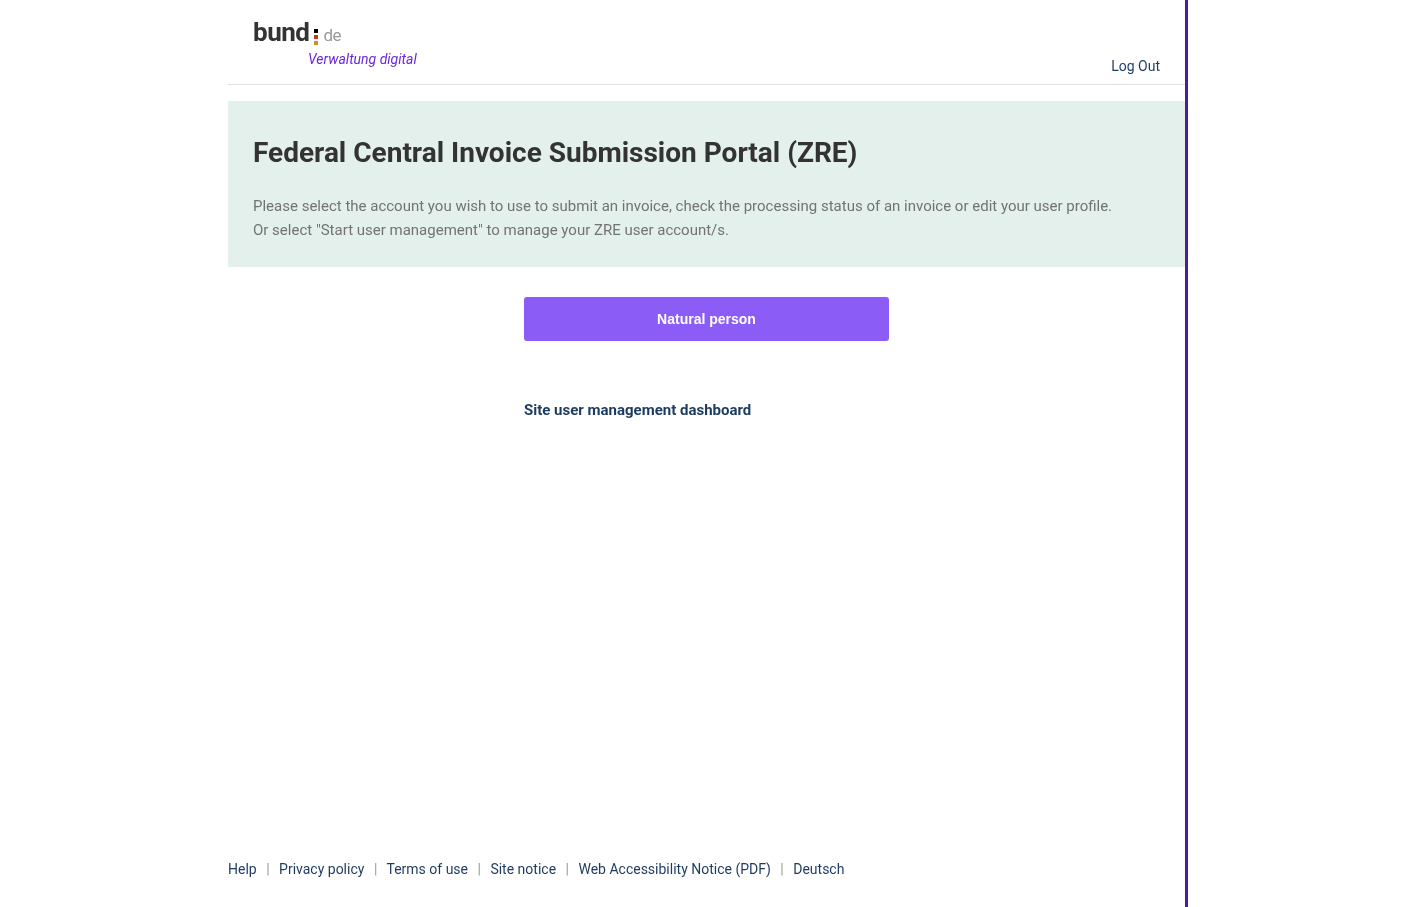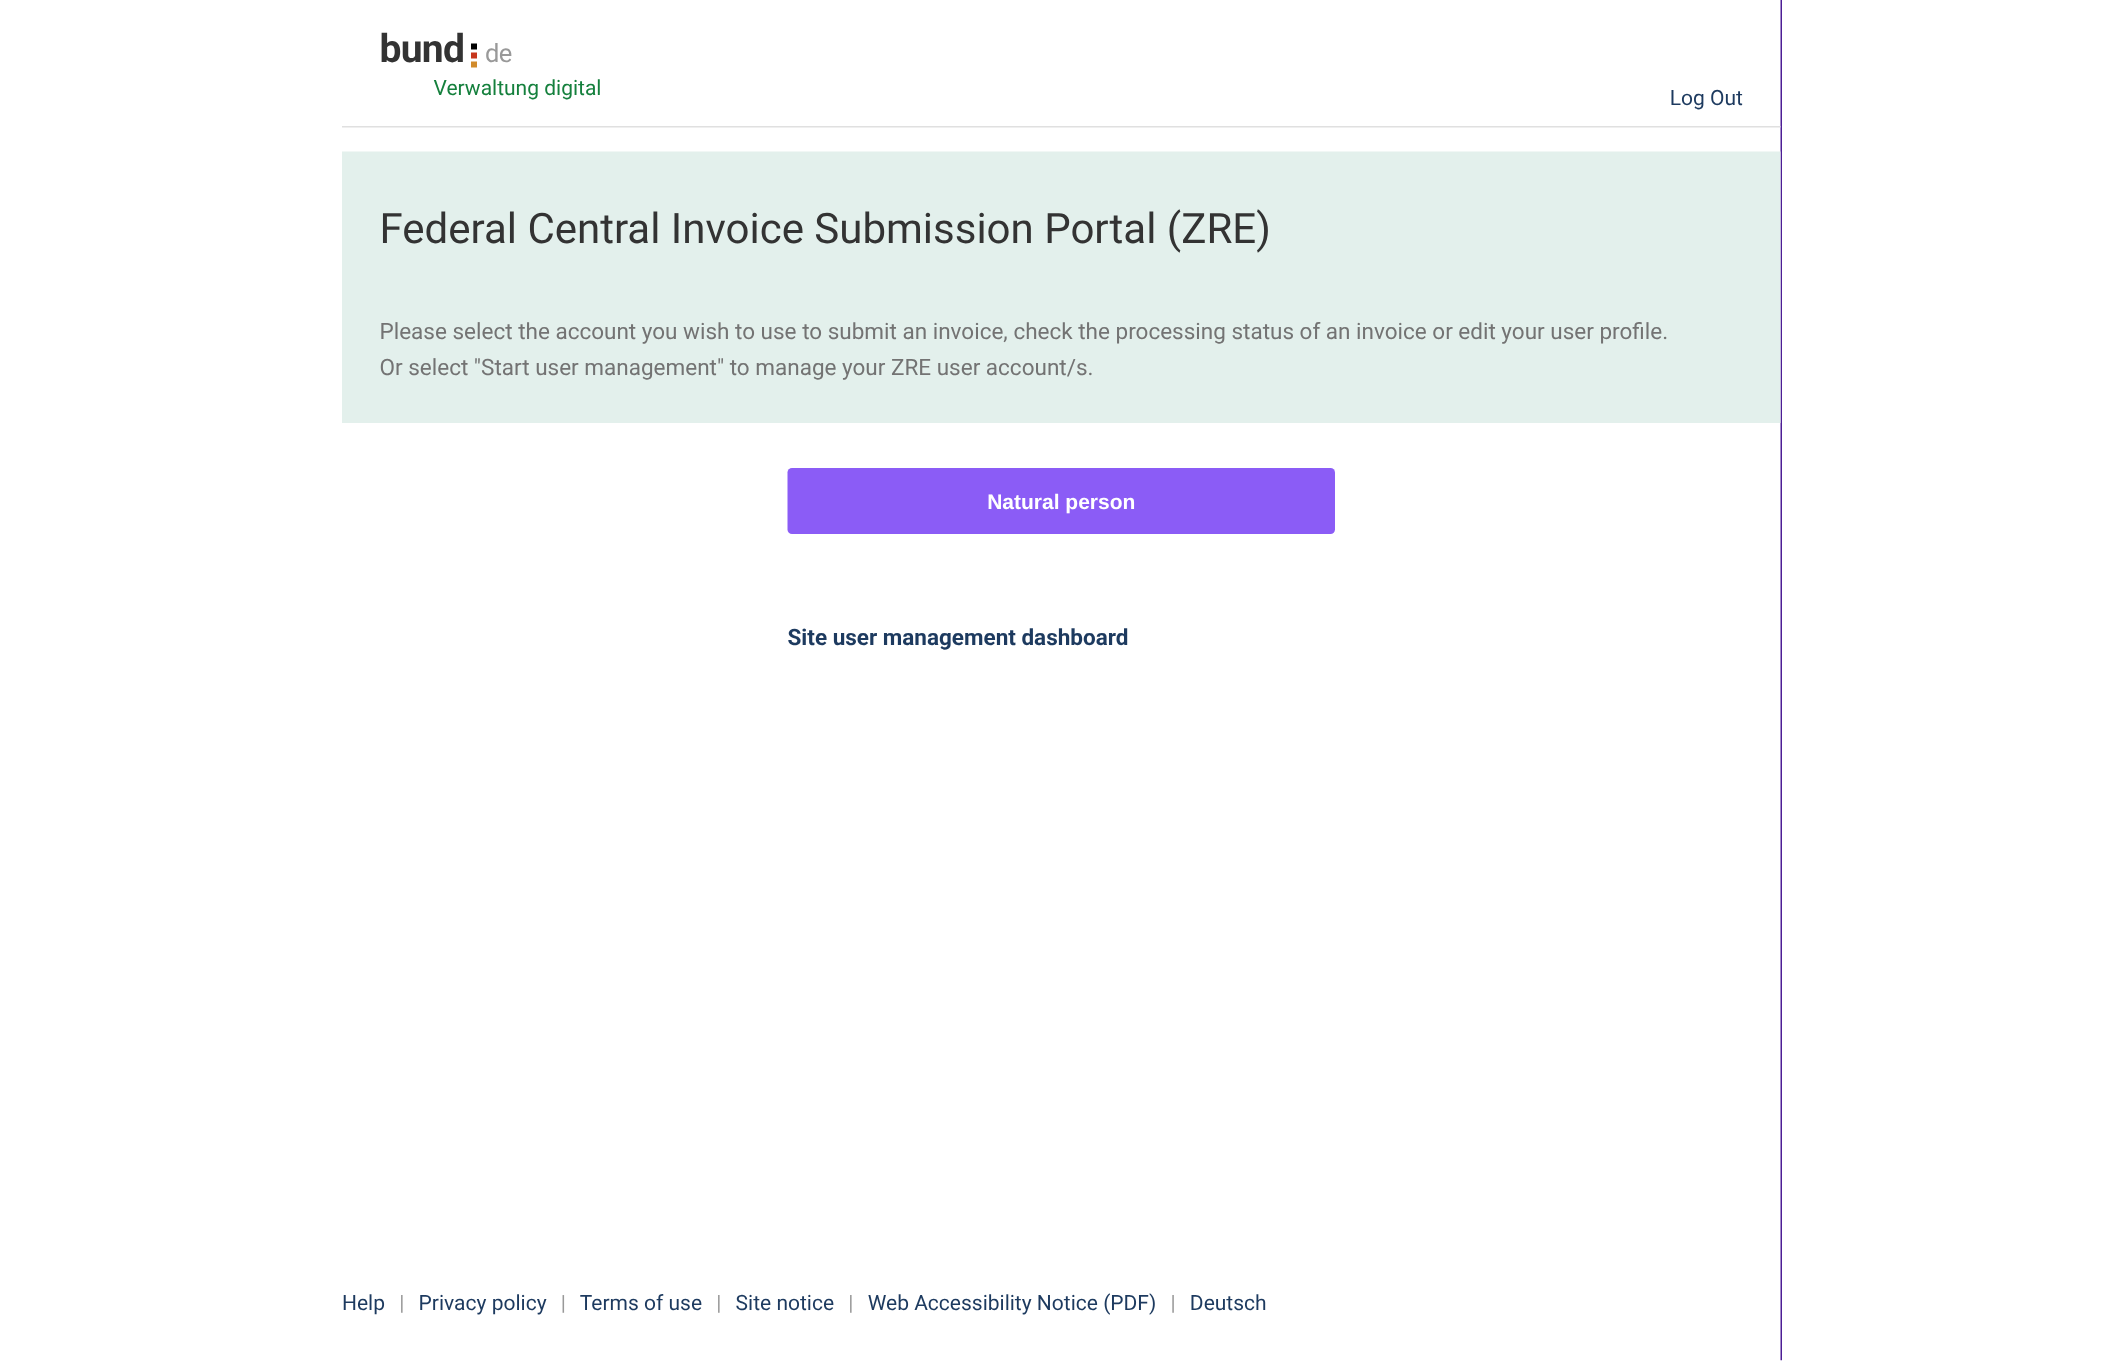--- a/index.html
+++ b/index.html
@@ -8,21 +8,21 @@
       box-sizing: border-box;
     }
     body {
       font-family: -apple-system, BlinkMacSystemFont, "Segoe UI", Roboto, "Helvetica Neue", Arial, sans-serif;
       color: #333;
       background: #fff;
     }
     .page-container {
       width: 960px;
       margin: 0 auto;
-      border-right: 1px solid #4c1d95;
+      border-right: 3px solid #4c1d95;
       min-height: 907px;
       position: relative;
       display: flex;
       flex-direction: column;
     }
     .header {
       display: flex;
       justify-content: space-between;
       align-items: center;
       padding: 10px 25px 10px 25px;
@@ -60,41 +60,42 @@
     .dot2 { background: #c7361d; }
     .dot3 { background: #d18b2c; }
     .logo-de {
       font-size: 17px;
       font-weight: 400;
       color: #999;
       letter-spacing: -0.5px;
     }
     .logo-sub {
       font-size: 14px;
-      color: #15803d;
-      margin-left: 36px;
+      color: #6d28d9;
+      margin-left: 55px;
       margin-top: -2px;
+      font-style: italic;
     }
     .logout {
       font-size: 14px;
       color: #1d3a5f;
       text-decoration: none;
       cursor: pointer;
       margin-top: 48px;
     }
     .banner {
       background: #e3f0ec;
       padding: 35px 25px 25px 25px;
       margin-top: 16px;
     }
     .banner h1 {
       font-size: 28px;
-      font-weight: 400;
+      font-weight: 700;
       color: #333;
-      margin-bottom: 40px;
+      margin-bottom: 25px;
     }
     .banner p {
       font-size: 15px;
       color: #737373;
       line-height: 1.6;
     }
     .content {
       width: 365px;
       margin: 30px auto 0 auto;
       flex: 1;

